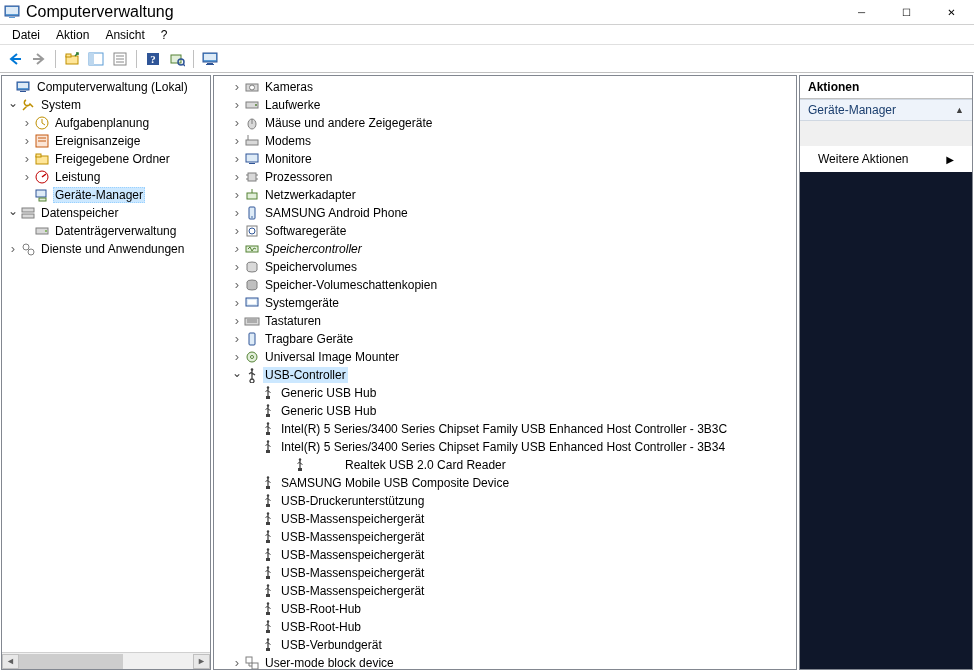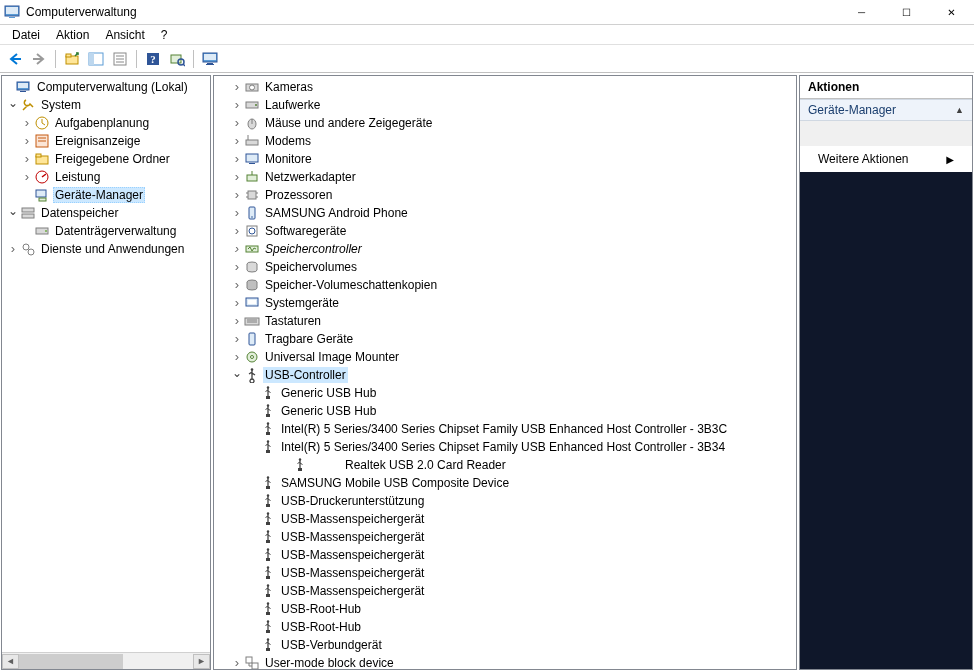--- a/index.html
+++ b/index.html
@@ -25,21 +25,21 @@
   }
   .titlebar .app-icon {
     width: 16px; height: 16px;
     margin-right: 6px;
     display: inline-flex;
     align-items: center;
     justify-content: center;
   }
   .titlebar .title-text {
     flex: 1;
-    font-size: 12px;
+    font-size: 16px;
   }
   .titlebar .win-btns {
     display: flex;
     height: 100%;
   }
   .titlebar .win-btn {
     width: 45px;
     height: 100%;
     display: flex;
     align-items: center;
@@ -451,43 +451,43 @@
               <rect x="2" y="3" width="12" height="8" fill="#deebf7" stroke="#2f5597"></rect>
               <rect x="5" y="12" width="6" height="1" fill="#2f5597"></rect>
             </svg>
           </span>
           <span class="label-text">Monitore</span>
         </div>
         <div class="tree-row" style="padding-left: 16px;">
           <span class="arrow collapsed"></span>
           <span class="node-icon">
             <svg class="ic" viewBox="0 0 16 16">
-              <rect x="3" y="6" width="10" height="6" fill="#e2efda" stroke="#548235"></rect>
-              <line x1="8" y1="6" x2="8" y2="2" stroke="#548235"></line>
-            </svg>
-          </span>
-          <span class="label-text">Netzwerkadapter</span>
-        </div>
-        <div class="tree-row" style="padding-left: 16px;">
-          <span class="arrow collapsed"></span>
-          <span class="node-icon">
-            <svg class="ic" viewBox="0 0 16 16">
               <rect x="4" y="4" width="8" height="8" fill="#d9d9d9" stroke="#7f7f7f"></rect>
               <line x1="2" y1="6" x2="4" y2="6" stroke="#7f7f7f"></line>
               <line x1="2" y1="10" x2="4" y2="10" stroke="#7f7f7f"></line>
               <line x1="12" y1="6" x2="14" y2="6" stroke="#7f7f7f"></line>
               <line x1="12" y1="10" x2="14" y2="10" stroke="#7f7f7f"></line>
             </svg>
           </span>
           <span class="label-text">Prozessoren</span>
         </div>
         <div class="tree-row" style="padding-left: 16px;">
           <span class="arrow collapsed"></span>
           <span class="node-icon">
             <svg class="ic" viewBox="0 0 16 16">
+              <rect x="3" y="6" width="10" height="6" fill="#e2efda" stroke="#548235"></rect>
+              <line x1="8" y1="6" x2="8" y2="2" stroke="#548235"></line>
+            </svg>
+          </span>
+          <span class="label-text">Netzwerkadapter</span>
+        </div>
+        <div class="tree-row" style="padding-left: 16px;">
+          <span class="arrow collapsed"></span>
+          <span class="node-icon">
+            <svg class="ic" viewBox="0 0 16 16">
               <rect x="5" y="2" width="6" height="12" rx="1" fill="#deebf7" stroke="#2f5597"></rect>
               <circle cx="8" cy="12" r="0.8" fill="#2f5597"></circle>
             </svg>
           </span>
           <span class="label-text">SAMSUNG Android Phone</span>
         </div>
         <div class="tree-row" style="padding-left: 16px;">
           <span class="arrow collapsed"></span>
           <span class="node-icon">
             <svg class="ic" viewBox="0 0 16 16">

